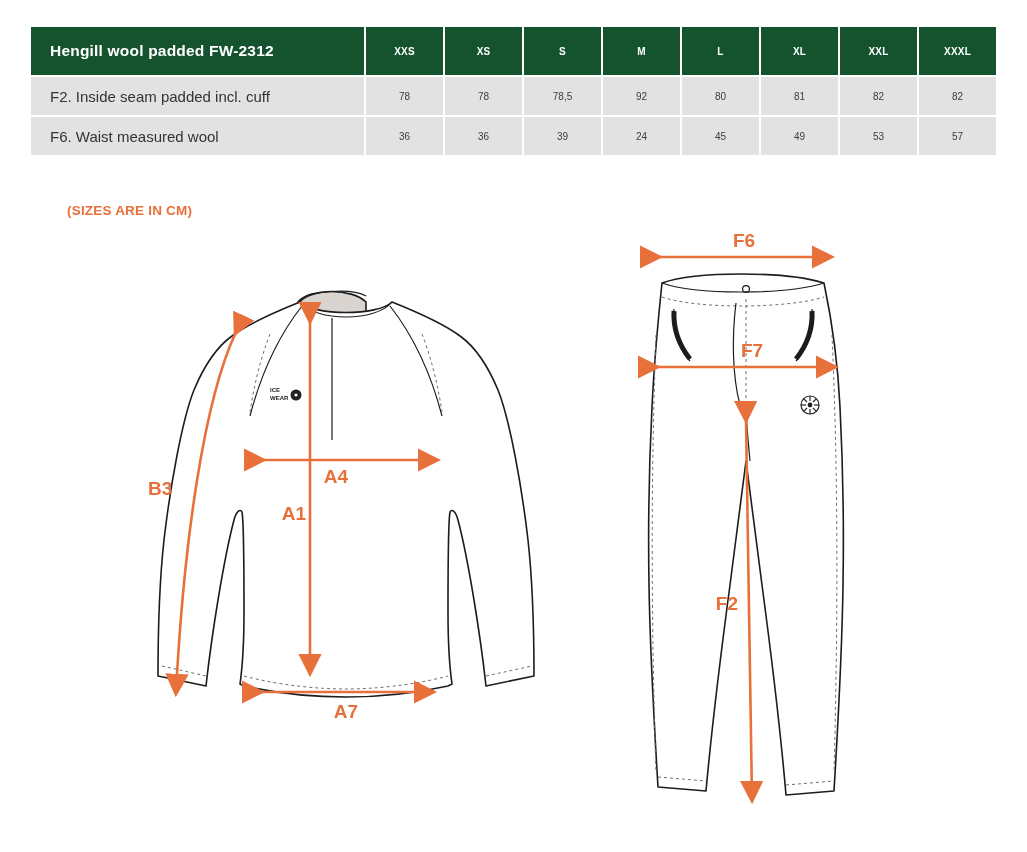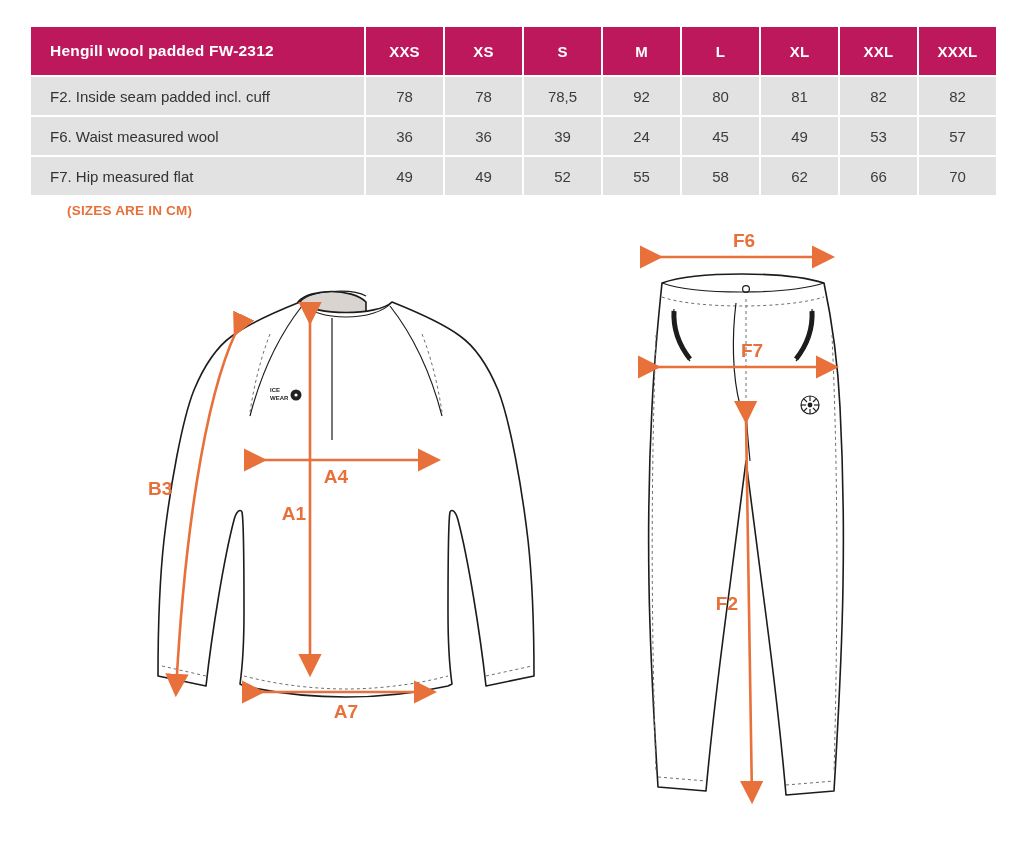--- a/index.html
+++ b/index.html
@@ -30,24 +30,24 @@
   }
   table.size-table {
     border-collapse: collapse;
     width: 100%;
     table-layout: fixed;
   }
   table.size-table th,
   table.size-table td {
     border: 2px solid #ffffff;
     text-align: center;
-    font-size: 15px;
+    font-size: 10px;
   }
   table.size-table thead th {
-    background: #be185d;
+    background: #14532d;
     color: #ffffff;
     font-weight: bold;
     height: 46px;
     letter-spacing: 0.2px;
   }
   table.size-table thead th.label-col {
     text-align: left;
     padding-left: 19px;
     font-size: 15.5px;
   }
@@ -170,31 +170,20 @@
           <td class="label-col">F6. Waist measured wool</td>
           <td>36</td>
           <td>36</td>
           <td>39</td>
           <td>24</td>
           <td>45</td>
           <td>49</td>
           <td>53</td>
           <td>57</td>
         </tr>
-        <tr>
-          <td class="label-col">F7. Hip measured flat</td>
-          <td>49</td>
-          <td>49</td>
-          <td>52</td>
-          <td>55</td>
-          <td>58</td>
-          <td>62</td>
-          <td>66</td>
-          <td>70</td>
-        </tr>
       </tbody>
     </table>
   </div>
 
   <div class="units-note">(SIZES ARE IN CM)</div>
 
   <svg id="jacket-figure" class="figure" width="420" height="520" viewBox="0 0 420 520">
 
     <path class="garment-fill-grey" d="M178 62 C190 48 232 48 246 62 L246 84 C232 74 190 74 178 84 Z"></path>
 

